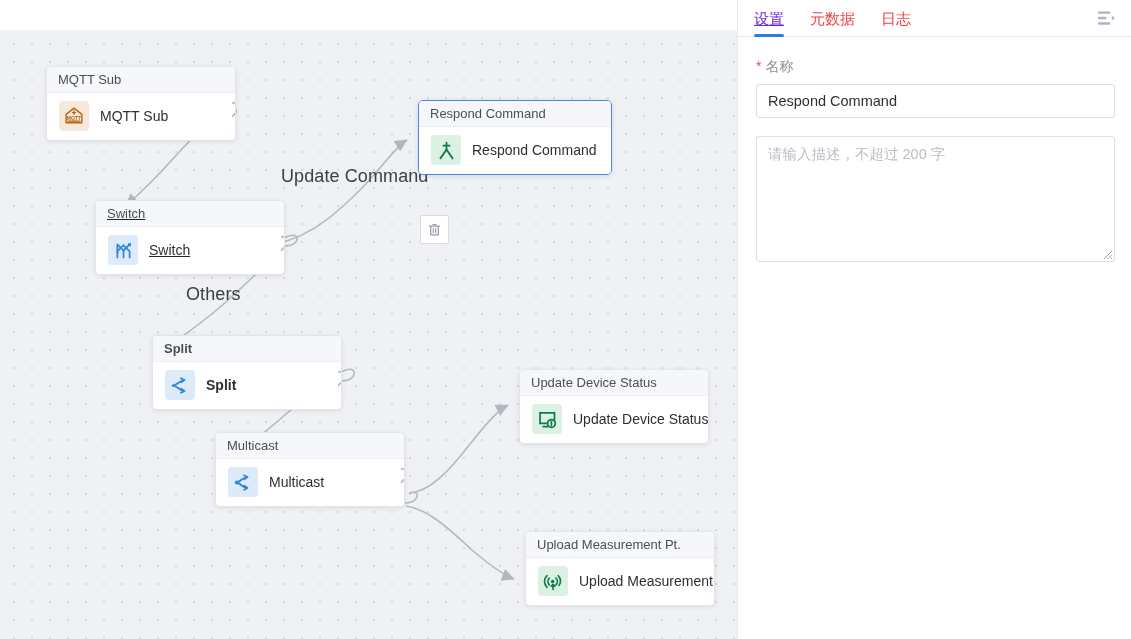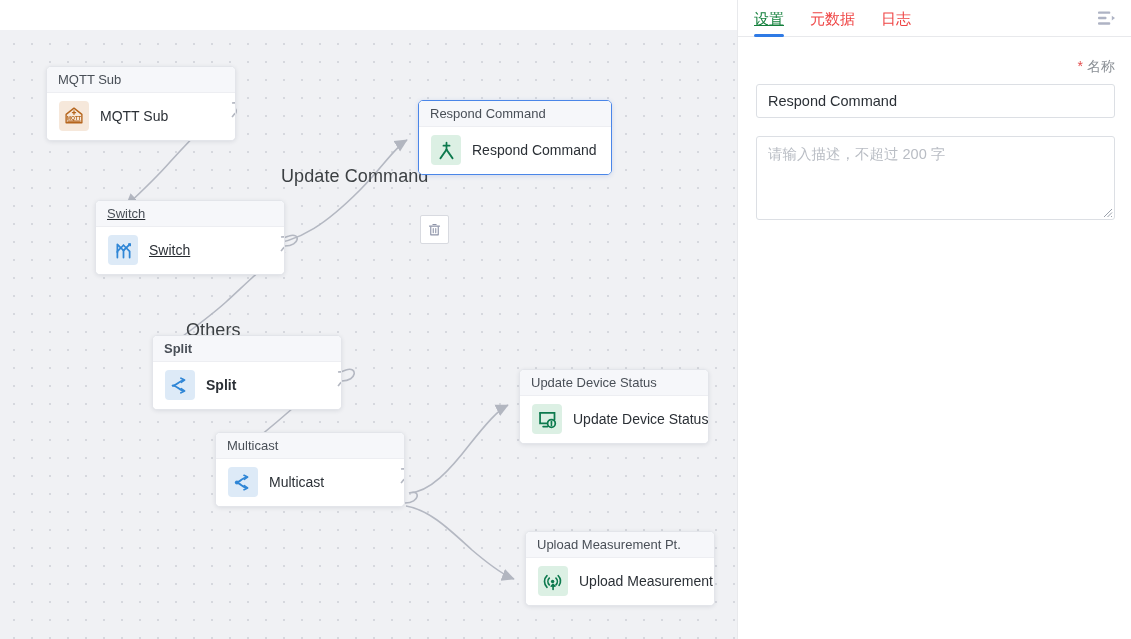--- a/index.html
+++ b/index.html
@@ -150,21 +150,21 @@
   .tab {
     position: relative;
     font-size: 15px;
     color: #ef4444;
     margin-right: 26px;
     line-height: 35px;
     cursor: pointer;
     white-space: nowrap;
   }
   .tab.active {
-    color: #15803d;
+    color: #6d28d9;
     text-decoration: underline;
   }
   .tab.active::after {
     content: "";
     position: absolute;
     left: 0;
     right: 0;
     bottom: -1px;
     height: 2.5px;
     background: #2f7ae5;
@@ -183,21 +183,20 @@
   .panel-body {
     padding: 20px 16px 0 18px;
   }
   .field { margin-bottom: 18px; }
   .field-label {
     font-size: 14px;
     color: #8b9096;
     margin-bottom: 9px;
     display: block;
     line-height: 18px;
-    text-align: right;
   }
   .req-star {
     color: #e34d4d;
     margin-right: 4px;
     font-size: 14px;
   }
   .text-input {
     width: 100%;
     height: 34px;
     box-sizing: border-box;
@@ -205,21 +204,21 @@
     border-radius: 3px;
     padding: 0 11px;
     font-size: 14.5px;
     color: #2b3036;
     font-family: "Liberation Sans", "DejaVu Sans", sans-serif;
     background: #fff;
     outline: none;
   }
   .text-area {
     width: 100%;
-    height: 84px;
+    height: 126px;
     box-sizing: border-box;
     border: 1px solid #dcdfe4;
     border-radius: 3px;
     padding: 8px 11px;
     font-size: 14.5px;
     color: #2b3036;
     font-family: "Liberation Sans", "DejaVu Sans", sans-serif;
     background: #fff;
     outline: none;
     resize: none;
@@ -264,21 +263,21 @@
                    C284,386 258,408 238,424" marker-end="url(#arrow)"></path>
 
           <path d="M405,473 C420,473 421,459 409,463 C430,462 450,440 470,414
                    C486,394 498,380 508,375" marker-end="url(#arrow)"></path>
 
           <path d="M406,476 C430,480 450,500 472,520 C492,537 506,546 514,549" marker-end="url(#arrow)"></path>
         </g>
       </svg>
 
       <div class="edge-label" style="left:281px; top:136px;">Update Command</div>
-      <div class="edge-label" style="left:186px; top:254px;margin-top:36px;">Others</div>
+      <div class="edge-label" style="left:186px; top:254px;">Others</div>
 
       <div class="node" style="left:46px; top:36px; width:190px;">
         <div class="node-head">MQTT Sub</div>
         <div class="node-body">
           <div class="node-icon tan">
             <svg width="22" height="22" viewBox="0 0 24 24">
               <path d="M3.4 10.2 L12 3.4 L20.6 10.2 L20.6 19.4 L3.4 19.4 Z" fill="none" stroke="#b5651d" stroke-width="1.5" stroke-linejoin="round"></path>
               <path d="M12 6.3 L12 10.2 M10.3 8.3 L13.7 8.3" stroke="#b5651d" stroke-width="1.4" stroke-linecap="round"></path>
               <text x="12" y="16.1" font-size="5.6" text-anchor="middle" fill="#b5651d" font-family="'Liberation Sans', sans-serif" font-weight="bold">MQTT</text>
               <path d="M4.8 17.6 L19.2 17.6" stroke="#b5651d" stroke-width="1.3"></path>

